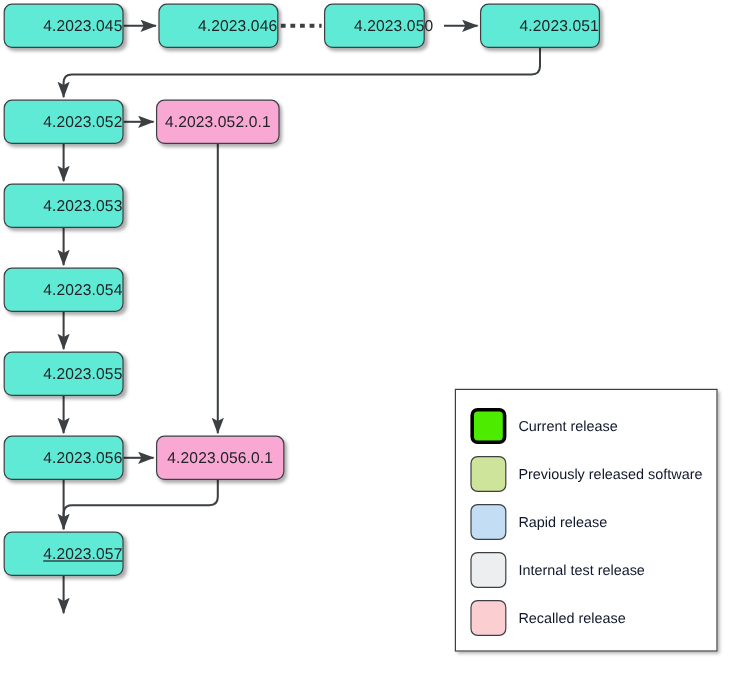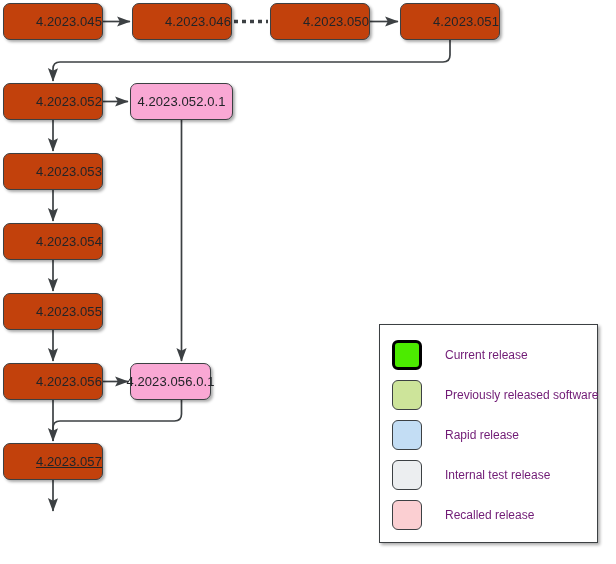--- a/index.html
+++ b/index.html
@@ -23,21 +23,21 @@
     justify-content: center;
     border-radius: 7px;
     border: 1.4px solid #3c4043;
     font-size: 13px;
     color: #222428;
     letter-spacing: .1px;
     white-space: nowrap;
     box-shadow: 2px 2px 3px rgba(0,0,0,.33);
     z-index: 3;
   }
-  .node.green   { background: #c2410c; padding-left: 32px; }
+  .node.green   { background: #5eead4; padding-left: 32px; }
   .node.blue    { background: #f9a8d4; }
   .node.current {
     background: #4ceb00;
     border: 3px solid #000000;
     box-shadow: 3px 3px 4px rgba(0,0,0,.45);
   }
   svg.edges {
     position: absolute;
     left: 0; top: 0;
     width: 616px;
@@ -74,23 +74,23 @@
   }
   .swatch.current {
     border: 3px solid #000000;
     background: #4ceb00;
   }
   .swatch.prev     { background: #cde49a; }
   .swatch.rapid    { background: #c3ddf4; }
   .swatch.internal { background: #eceef0; }
   .swatch.recalled { background: #fbcfd2; }
   .legend-label {
-    margin-left: 23px;
+    margin-left: 10px;
     font-size: 12px;
-    color: #701a75;
+    color: #0f172a;
     white-space: nowrap;
   }
 </style>
 </head>
 <body>
 
 <div id="canvas">
 
   <svg class="edges" viewBox="0 0 616 564" xmlns="http://www.w3.org/2000/svg">
     <defs>
@@ -111,29 +111,29 @@
       <path d="M181.5,120 L181.5,361" marker-end="url(#arrowhead)"></path>
       <path d="M103,381.5 L128,381.5" marker-end="url(#arrowhead)"></path>
       <path d="M181.5,400 L181.5,414 Q181.5,421 174.5,421 L60,421 Q53,421 53,428 L53,441"></path>
       <path d="M53,400 L53,441" marker-end="url(#arrowhead)"></path>
       <path d="M53,480 L53,511" marker-end="url(#arrowhead)"></path>
     </g>
   </svg>
 
   <div class="node green" style="left:3px;top:3px;width:100px;height:37px;">4.2023.045</div>
   <div class="node green" style="left:132px;top:3px;width:100px;height:37px;">4.2023.046</div>
-  <div class="node green" style="left:270px;top:3px;width:100px;height:37px;">4.2023.050</div>
+  <div class="node green" style="left:270px;top:3px;width:84px;height:37px;">4.2023.050</div>
   <div class="node green" style="left:400px;top:3px;width:100px;height:37px;">4.2023.051</div>
   <div class="node green" style="left:3px;top:83px;width:100px;height:37px;">4.2023.052</div>
   <div class="node blue" style="left:130px;top:83px;width:103px;height:37px;">4.2023.052.0.1</div>
   <div class="node green" style="left:3px;top:153px;width:100px;height:37px;">4.2023.053</div>
   <div class="node green" style="left:3px;top:223px;width:100px;height:37px;">4.2023.054</div>
   <div class="node green" style="left:3px;top:293px;width:100px;height:37px;">4.2023.055</div>
   <div class="node green" style="left:3px;top:363px;width:100px;height:37px;">4.2023.056</div>
-  <div class="node blue" style="left:130px;top:363px;width:81px;height:37px;">4.2023.056.0.1</div>
+  <div class="node blue" style="left:130px;top:363px;width:107px;height:37px;">4.2023.056.0.1</div>
   <div class="node green" style="left:3px;top:443px;width:100px;height:37px;text-decoration:underline;">4.2023.057</div>
 
   <div class="legend">
     <div class="legend-row" style="top:15px;">
       <span class="swatch current"></span>
       <span class="legend-label">Current release</span>
     </div>
     <div class="legend-row" style="top:55px;">
       <span class="swatch prev"></span>
       <span class="legend-label">Previously released software</span>

